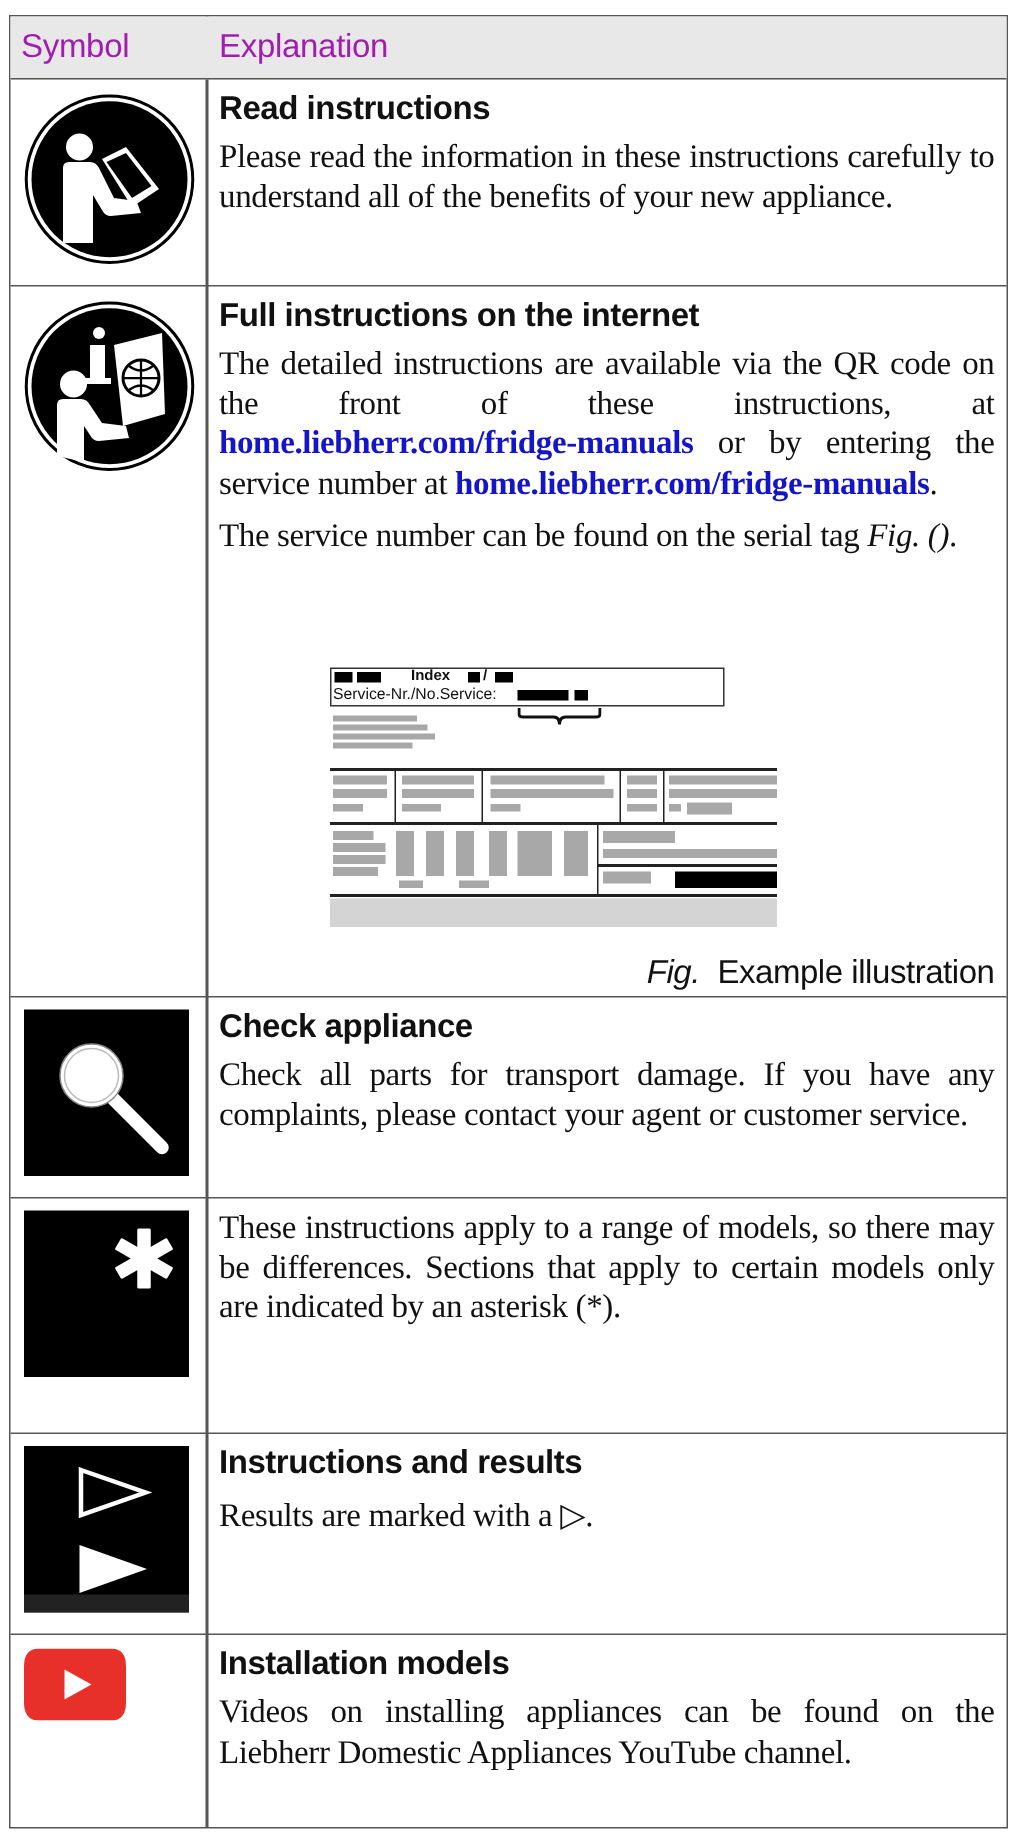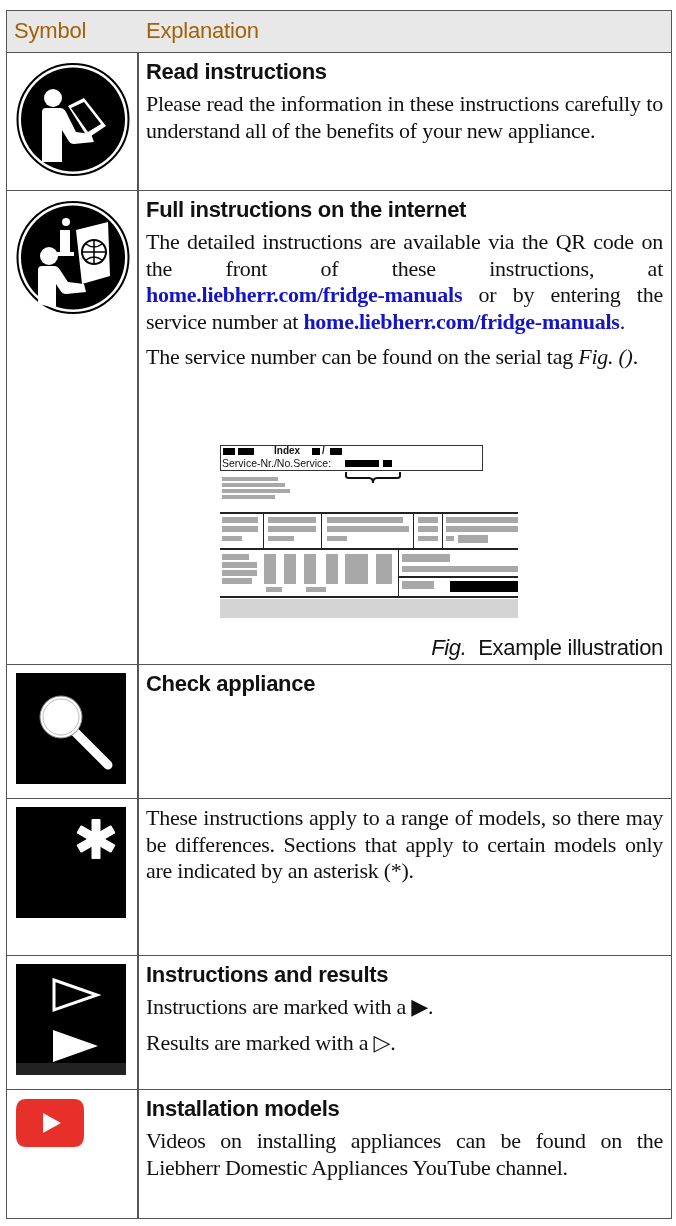--- a/index.html
+++ b/index.html
@@ -4,21 +4,21 @@
 <style>
   html, body { margin: 0; padding: 0; background: #ffffff; }
   body { width: 676px; height: 1226px; position: relative; overflow: hidden;
          font-family: "Liberation Sans", sans-serif; color: #111; }
   .table { position: absolute; left: 6px; top: 10px; width: 666px; height: 1209px;
            border: 1.5px solid #555; box-sizing: border-box; }
   .row { position: absolute; left: 0; width: 100%; border-bottom: 1.5px solid #555; box-sizing: border-box; }
   .row.last { border-bottom: none; }
   .col-divider { position: absolute; left: 130px; top: 0; bottom: 0; width: 1.5px; background: #555; }
   .header { top: 0; height: 42px; background: #e8e8e8; }
-  .hcell { position: absolute; top: 7px; font-size: 22px; letter-spacing: -0.2px; color: #a16207; }
+  .hcell { position: absolute; top: 7px; font-size: 22px; letter-spacing: -0.2px; color: #a21caf; }
   .sym-cell { position: absolute; left: 0; top: 0; width: 130px; height: 100%; }
   .exp-cell { position: absolute; left: 139px; top: 0; right: 8px; }
   .title { font-weight: bold; font-size: 22px; line-height: 26px; margin-top: 6px; letter-spacing: -0.3px; }
   .para { font-size: 22px; line-height: 26.7px; text-align: justify; margin-top: 6px; letter-spacing: -0.25px; font-family: Liberation Serif, serif; }
   .para.tight { margin-top: 8px; }
   .link { color: #1414c8; font-weight: bold; }
   .ital { font-style: italic; }
   .blackbox { position: absolute; left: 9px; width: 110px; height: 111px; background: #000; }
   .fig-caption { position: absolute; right: 0; font-size: 22px; letter-spacing: -0.3px; }
   .tag { position: absolute; left: 74px; width: 298px; height: 173px; }
@@ -157,20 +157,21 @@
       <div class="blackbox" style="top:8px">
         <svg width="110" height="111" viewBox="0 0 110 111">
           <line x1="58" y1="58" x2="92" y2="92" stroke="#fff" stroke-width="9" stroke-linecap="round"></line>
           <circle cx="45" cy="44" r="21" fill="#fff" stroke="#888" stroke-width="1"></circle>
           <circle cx="45" cy="44" r="18" fill="#fff" stroke="#bbb" stroke-width="1"></circle>
         </svg>
       </div>
     </div>
     <div class="exp-cell">
       <div class="title">Check appliance</div>
+      <div class="para">Check all parts for transport damage. If you have any complaints, please contact your agent or customer service.</div>
     </div>
   </div>
 
   <div class="row" style="top:788px;height:157px">
     <div class="sym-cell">
       <div class="blackbox" style="top:8px">
         <svg width="110" height="111" viewBox="0 0 110 111">
           <g transform="translate(80,32)" fill="#fff">
             <rect x="-4.5" y="-20" width="9" height="40" rx="1"></rect>
             <rect x="-4.5" y="-20" width="9" height="40" rx="1" transform="rotate(60)"></rect>
@@ -189,21 +190,20 @@
       <div class="blackbox" style="top:8px">
         <svg width="110" height="111" viewBox="0 0 110 111">
           <rect x="0" y="99" width="110" height="12" fill="#222"></rect>
           <polygon points="38,16 81,31 38,46" fill="none" stroke="#fff" stroke-width="3"></polygon>
           <polygon points="37,66 82,82 37,98" fill="#fff"></polygon>
         </svg>
       </div>
     </div>
     <div class="exp-cell">
       <div class="title">Instructions and results</div>
-      <div class="para" style="text-align:left">Instructions are marked with a ▶.</div>
       <div class="para" style="text-align:left;margin-top:9px">Results are marked with a ▷.</div>
     </div>
   </div>
 
   <div class="row last" style="top:1079px;height:128px">
     <div class="sym-cell">
       <svg style="position:absolute;left:9px;top:9px" width="68" height="48" viewBox="0 0 68 48">
         <path d="M10 0 H58 Q68 0 68 12 V36 Q68 48 58 48 H10 Q0 48 0 36 V12 Q0 0 10 0 Z" fill="#e8302a"></path>
         <polygon points="27,14 45,24 27,34" fill="#fff"></polygon>
       </svg>

